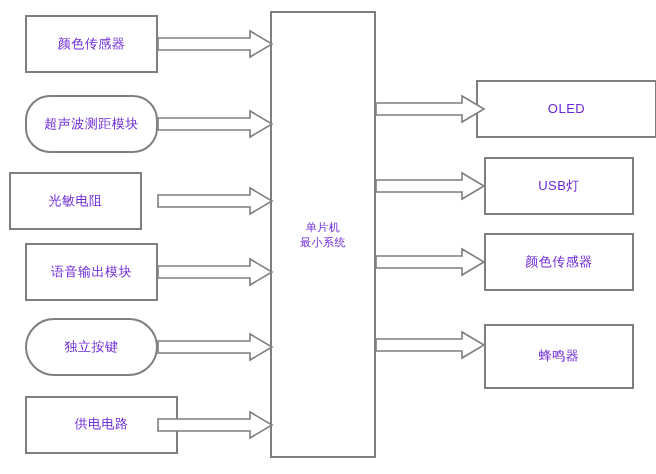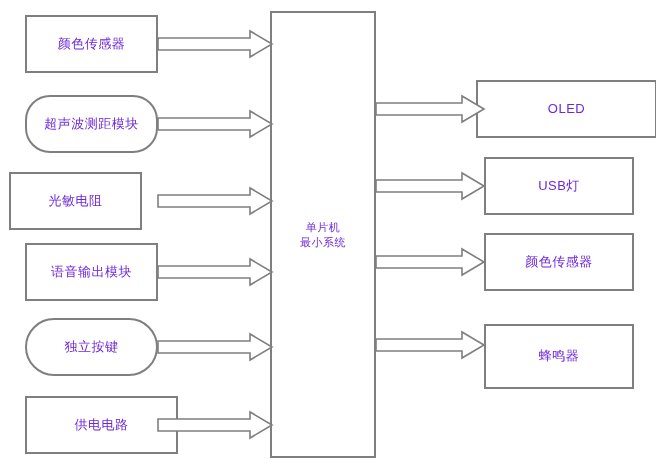--- a/index.html
+++ b/index.html
@@ -63,21 +63,21 @@
   </div>
   <div class="node left-node" style="left:9px;top:172px;width:133px;height:58px;">
     <span class="node-label">光敏电阻</span>
   </div>
   <div class="node left-node" style="left:25px;top:243px;width:133px;height:58px;">
     <span class="node-label">语音输出模块</span>
   </div>
   <div class="node left-node" style="left:25px;top:318px;width:133px;height:58px;border-radius:29px;">
     <span class="node-label">独立按键</span>
   </div>
-  <div class="node left-node" style="left:25px;top:396px;width:153px;height:58px;">
+  <div class="node left-node" style="left:25px;top:396px;width:153px;height:58px;font-family:Liberation Mono, monospace;">
     <span class="node-label">供电电路</span>
   </div>
 
   <div class="node center-node" style="left:270px;top:11px;width:106px;height:447px;">
     <span class="node-label">单片机
 最小系统</span>
   </div>
 
   <div class="node right-node" style="left:476px;top:80px;width:181px;height:58px;">
     <span class="node-label">OLED</span>

